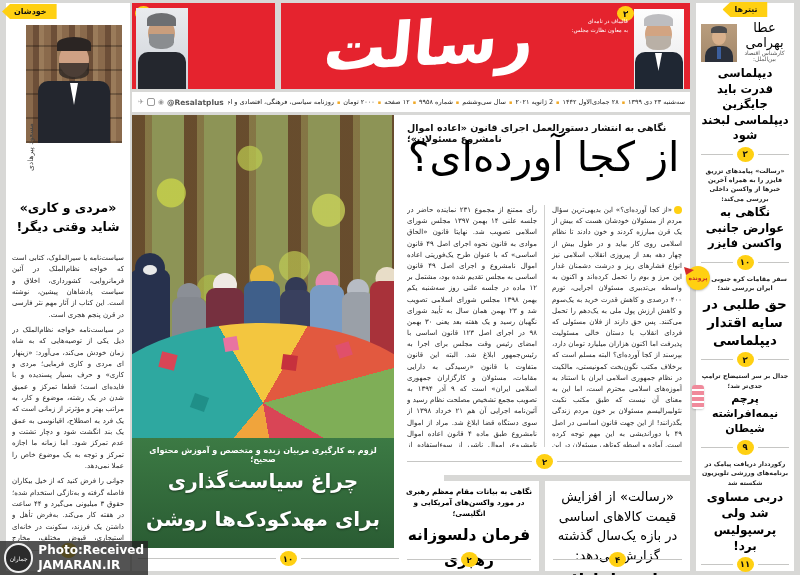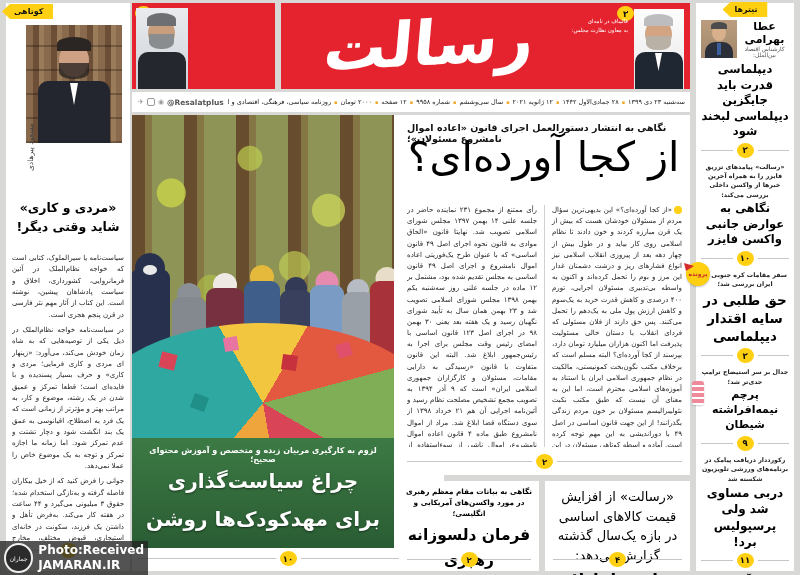--- a/index.html
+++ b/index.html
@@ -29,21 +29,21 @@
   .kid{position:absolute;z-index:2;}
   .kid .hat{position:absolute;left:50%;transform:translateX(-50%);top:0;border-radius:50%;}
   .kid .coat{position:absolute;left:0;right:0;bottom:0;border-radius:9px 9px 3px 3px;}
 </style>
 </head>
 <body>
 
 <div id="stage">
 
   <div class="box" id="editorial" style="left:6px;top:3px;width:124px;height:568px;padding:0;">
-    <div class="tag" style="left:-4px;top:1px;">کوتاهی</div>
+    <div class="tag" style="left:-4px;top:1px;">خودشان</div>
 
     <div class="person" style="position:absolute;right:8px;top:22px;width:96px;height:118px;
                 background:repeating-linear-gradient(90deg,#8a6a4c 0 7px,#6d4f38 7px 13px,#9a7b5a 13px 18px);">
       <div style="position:absolute;inset:0;background:repeating-linear-gradient(0deg,rgba(0,0,0,.25) 0 2px,transparent 2px 24px);"></div>
       <div class="p-head" style="left:33px;top:18px;width:30px;height:34px;background:#cfa184;"></div>
       <div style="position:absolute;left:31px;top:12px;width:34px;height:14px;border-radius:50% 50% 0 0;background:#2b2523;"></div>
       <div style="position:absolute;left:33px;top:38px;width:30px;height:16px;border-radius:0 0 45% 45%;background:rgba(43,37,35,.8);"></div>
       <div class="p-body" style="left:12px;top:56px;width:72px;height:62px;background:#23262e;"></div>
       <div style="position:absolute;left:44px;top:58px;width:8px;height:22px;background:#fff;clip-path:polygon(0 0,100% 0,50% 100%);"></div>
     </div>
@@ -94,21 +94,21 @@
     </div>
   </div>
 
   <div class="box" style="left:132px;top:92px;width:558px;height:20px;display:flex;align-items:center;">
     <div style="direction:rtl;display:flex;align-items:center;gap:3px;font-size:6.5px;color:#222;
                 padding-right:5px;white-space:nowrap;overflow:hidden;flex:1;">
         <span>سه‌شنبه ۲۳ دی ۱۳۹۹</span>
         <span style="color: rgb(240, 168, 37); font-size: 5px;">▪</span>
         <span>۲۸ جمادی‌الاول ۱۴۴۲</span>
         <span style="color: rgb(240, 168, 37); font-size: 5px;">▪</span>
-        <span>۱۲ ژانویه ۲۰۲۱</span>
+        <span>2 ژانویه ۲۰۲۱</span>
         <span style="color: rgb(240, 168, 37); font-size: 5px;">▪</span>
         <span>سال سی‌وششم</span>
         <span style="color: rgb(240, 168, 37); font-size: 5px;">▪</span>
         <span>شماره ۹۹۵۸</span>
         <span style="color: rgb(240, 168, 37); font-size: 5px;">▪</span>
         <span>۱۲ صفحه</span>
         <span style="color: rgb(240, 168, 37); font-size: 5px;">▪</span>
         <span>۲۰۰۰ تومان</span>
         <span style="color: rgb(240, 168, 37); font-size: 5px;">▪</span>
         <span>روزنامه سیاسی، فرهنگی، اقتصادی و اجتماعی صبح ایران</span>
@@ -226,21 +226,21 @@
       <span class="badge">۲</span>
     </div>
   </div>
 
   <div class="box" id="sidebar" style="left:696px;top:3px;width:98px;height:568px;">
     <div class="tag" style="left:50%;transform:translateX(-50%);top:-1px;">تیترها</div>
 
     <div class="sb-item" style="padding-top:17px;">
       <div style="display:flex;align-items:flex-end;gap:3px;">
         <div style="flex:1;text-align:center;">
-          <div style="font-size:11px;font-weight:bold;">عطا بهرامی</div>
+          <div style="font-size:13px;font-weight:normal;">عطا بهرامی</div>
           <div style="font-size:5.8px;color:#555;">کارشناس اقتصاد بین‌الملل:</div>
         </div>
         <div class="person" style="width:36px;height:38px;background:linear-gradient(180deg,#b99d7e,#a3886b);">
           <div class="p-head" style="left:11px;top:5px;width:14px;height:16px;background:#d8b08c;"></div>
           <div style="position:absolute;left:10px;top:2px;width:16px;height:7px;border-radius:50% 50% 0 0;background:#4b4b4d;"></div>
           <div class="p-body" style="left:4px;top:22px;width:28px;height:16px;background:#2a2f3a;"></div>
           <div style="position:absolute;left:16px;top:23px;width:4px;height:12px;background:#3c5f9e;"></div>
         </div>
       </div>
       <div class="sb-title" style="font-size:11.5px;margin-top:4px;">دیپلماسی قدرت باید جایگزین دیپلماسی لبخند شود</div>

